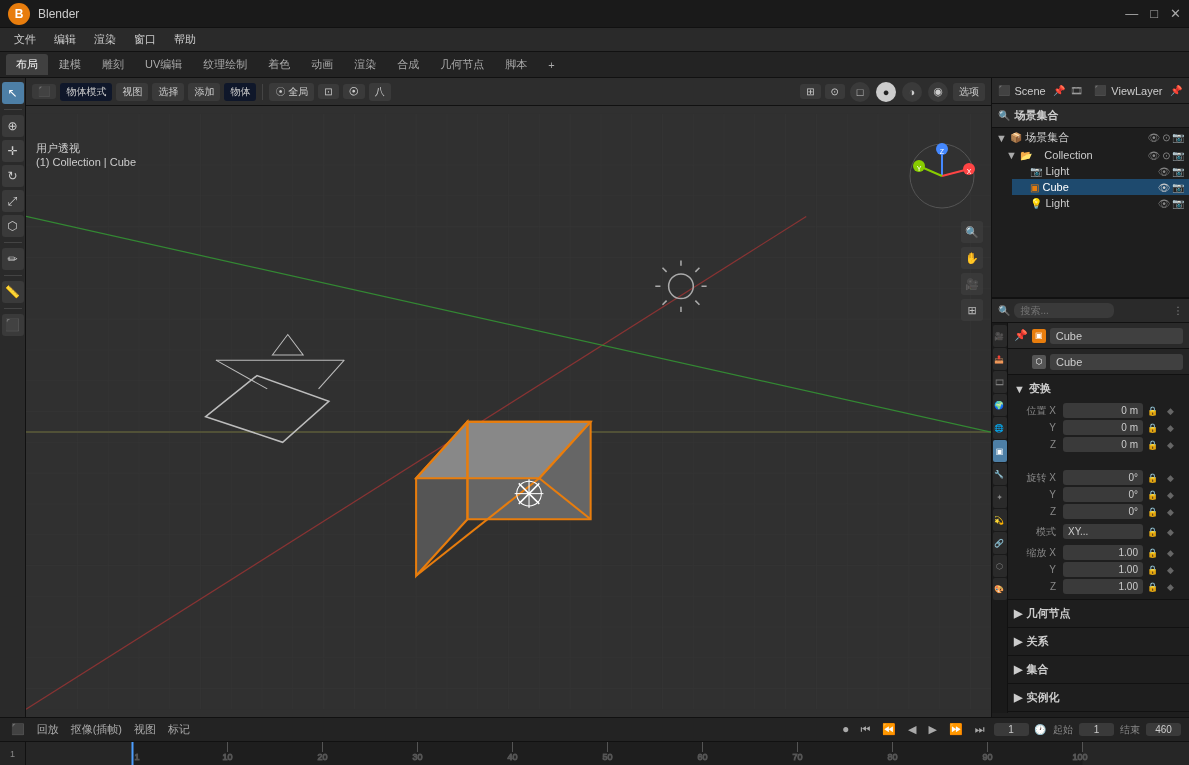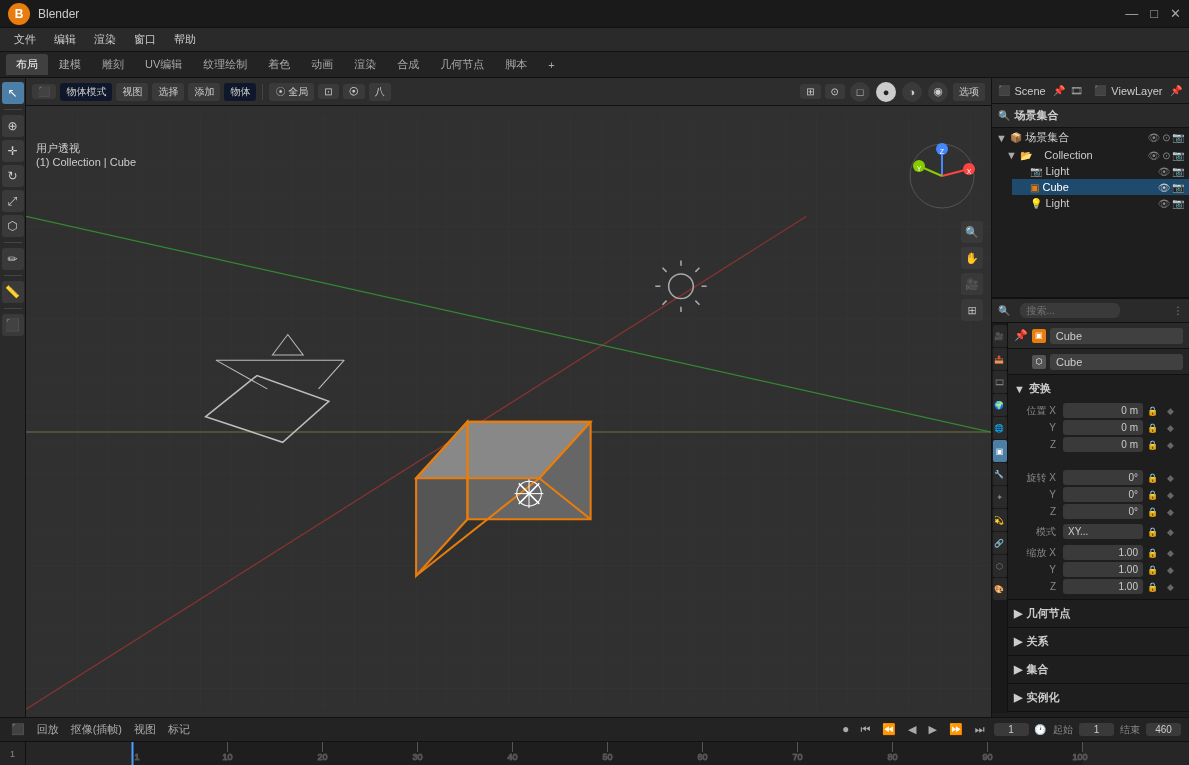--- a/index.html
+++ b/index.html
@@ -441,21 +441,21 @@
           <span class="ol-action-btn">👁</span>
           <span class="ol-action-btn">📷</span>
         </div>
       </div>
     </div>
 
     <div id="properties-panel">
 
       <div id="prop-header">
         <span style="color:#aaa; font-size:10px;">🔍</span>
-        <input type="text" placeholder="搜索..." style="background: rgb(58, 58, 58); border: none; color: rgb(204, 204, 204); font-size: 10px; border-radius: 6px; padding: 2px 6px; width: 100px; outline: none; margin-left: 6px;">
+        <input type="text" placeholder="搜索..." style="background: rgb(58, 58, 58); border: none; color: rgb(204, 204, 204); font-size: 10px; border-radius: 6px; padding: 2px 6px; width: 100px; outline: none;">
         <span style="margin-left:auto; color:#888; font-size:10px; cursor:pointer;">⋮</span>
       </div>
 
       <div style="display:flex; height:calc(100% - 28px);">
 
         <div style="width:16px; background:#1a1a1a; display:flex; flex-direction:column; align-items:center; padding:2px 0; gap:1px; border-right:1px solid #111;">
           <div class="prop-tab">🎥</div>
           <div class="prop-tab">📤</div>
           <div class="prop-tab">🎞</div>
           <div class="prop-tab">🌍</div>

